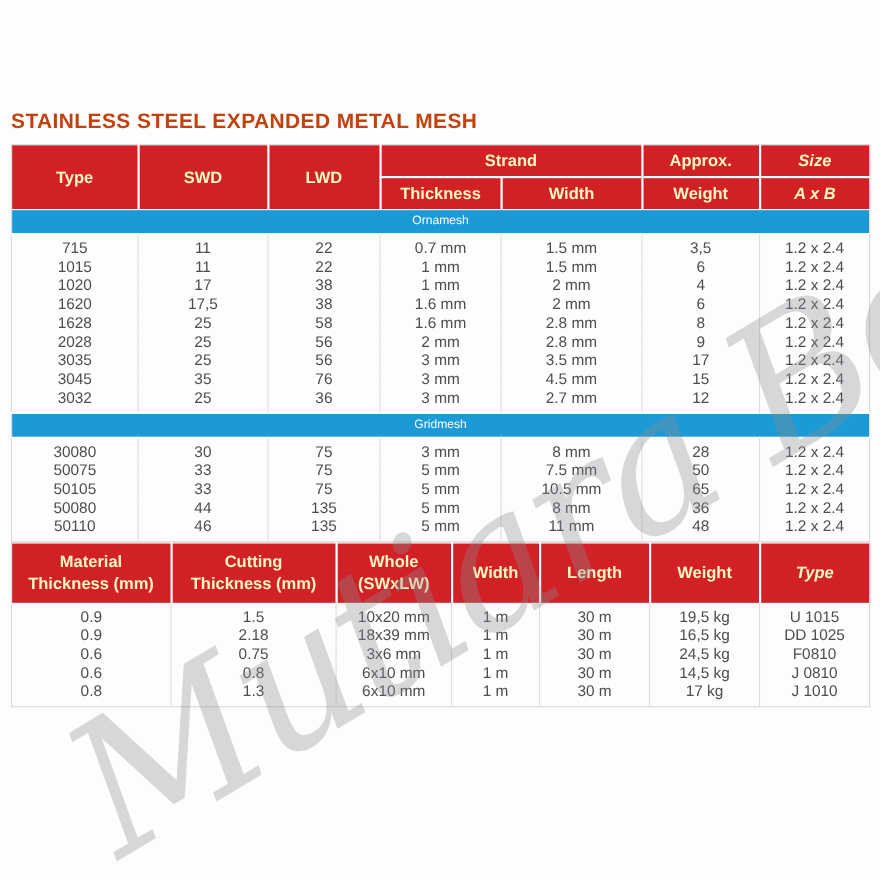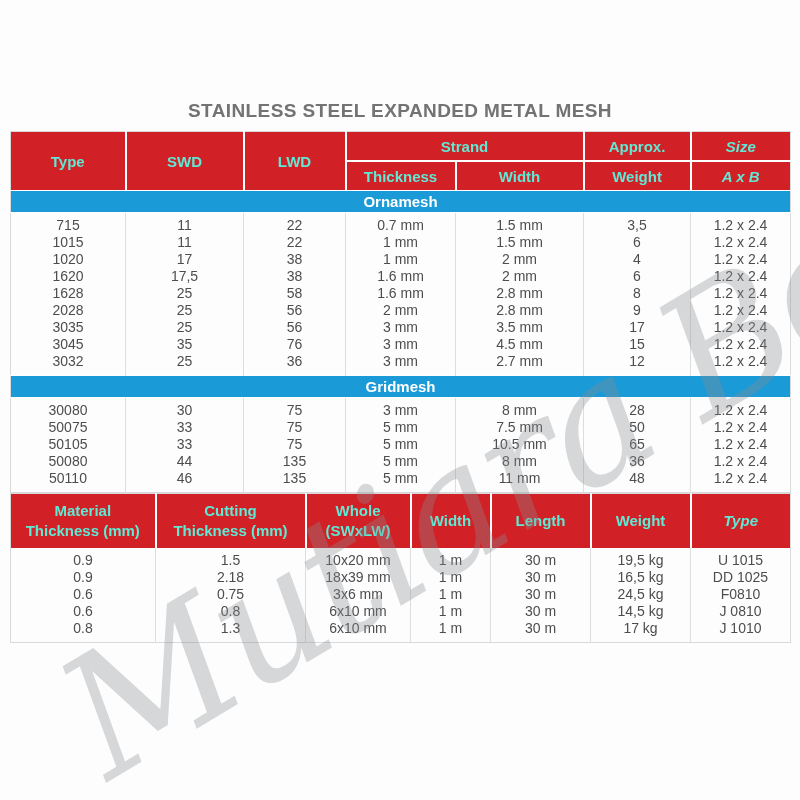--- a/index.html
+++ b/index.html
@@ -5,51 +5,50 @@
   html,body { margin:0; padding:0; }
   .page {
     position:relative; width:800px; height:800px;
     background:#fdfdfd; overflow:hidden;
     font-family:"Liberation Sans", sans-serif;
   }
   .content { position:absolute; left:10px; top:0; width:780px; z-index:1; }
 
   .sheet-title {
     margin:0; padding:0;
-    font-size:19px; font-weight:bold; color:#737373;
+    font-size:19px; font-weight:bold; color:#c2410c;
     letter-spacing:0.4px;
-    text-align:center;
   }
   .title-1 { margin-top:100px; margin-bottom:9px; }
   .title-2 { margin-top:13px; margin-bottom:9px; }
 
   table.spec {
     width:780px; border-collapse:collapse; table-layout:fixed;
     border:1px solid #d8d9da;
   }
   table.spec thead th {
-    background:#d22027; color:#5eead4;
+    background:#d22027; color:#fef9c3;
     font-size:15px; font-weight:bold; text-align:center;
     padding:0; height:28px;
     border-right:2px solid #ffffff;
   }
   table.spec thead tr th:last-child { border-right:none;font-style:italic; }
   table.spec thead tr.subrow th { border-top:2px solid #ffffff;margin-top:20px; }
 
   table.spec td {
     text-align:center; font-size:14px; color:#4d4d4f;
     padding:0; line-height:17px; height:17px;
     border-right:1px solid #dcdddd;
     white-space:nowrap; overflow:hidden;
   }
   table.spec td:last-child { border-right:none; }
 
   table.spec tr.section-row td {
     background:#1b9ad8; color:#ffffff;
-    font-weight:bold; font-size:15px;
+    font-weight:normal; font-size:11px;
     height:21px; line-height:21px;
     border-top:1px solid #ffffff; border-bottom:1px solid #ffffff;
     border-right:none;
   }
   table.spec tr.first-row td { padding-top:4px; }
   table.spec tr.last-row td  { padding-bottom:5px; }
 
   table.spec.alum thead th {
     height:54px; line-height:20px; white-space:pre-line;
   }

